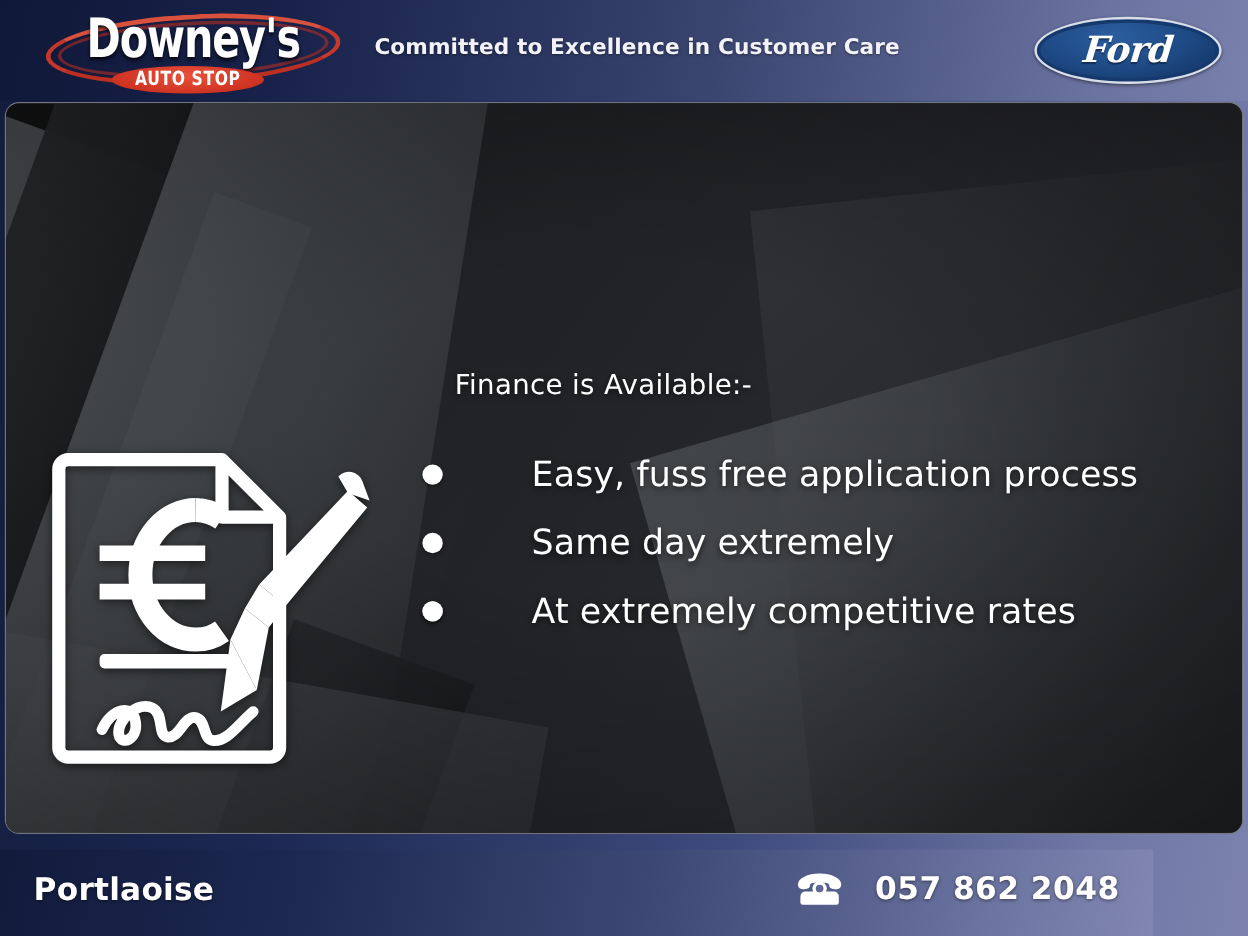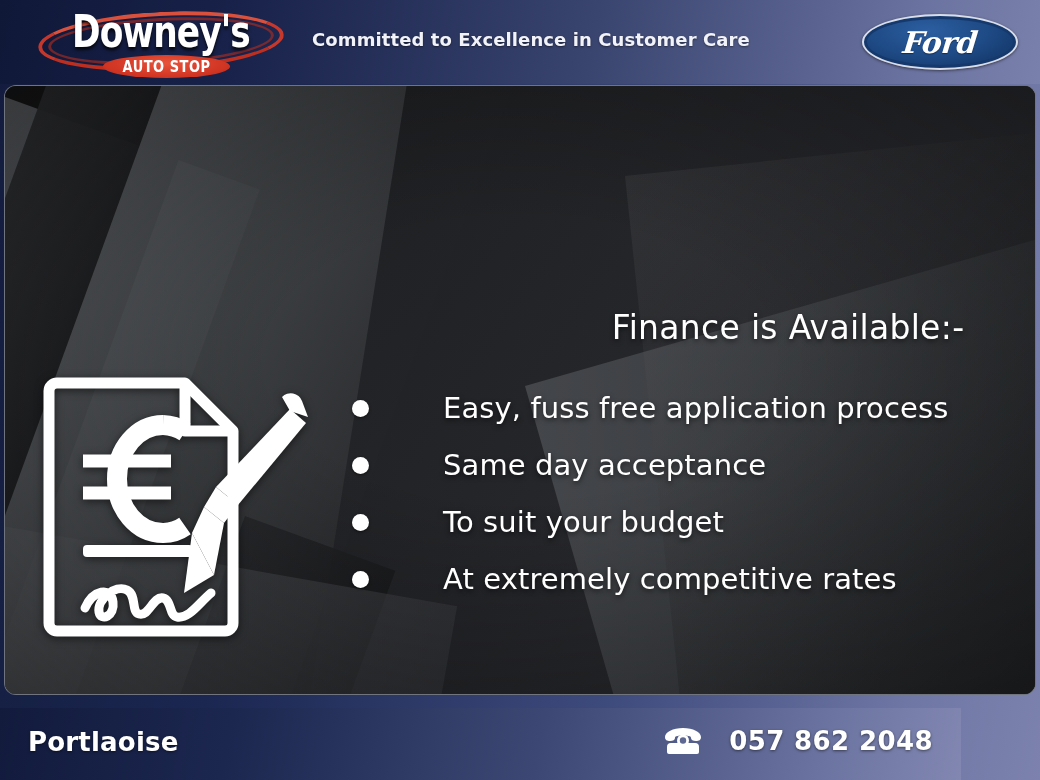--- a/index.html
+++ b/index.html
@@ -68,21 +68,21 @@
     font-weight: bold;
     font-size: 37px;
     letter-spacing: -1px;
     color: #ffffff;
     text-shadow: 0 2px 3px rgba(0,0,0,.75);
     transform: scaleY(1.22) scaleX(.93);
     transform-origin: center top;
   }
   .logo-pill {
     position: absolute;
-    left: 67px; top: 51px;
+    left: 57px; top: 51px;
     width: 127px; height: 23px;
     border-radius: 50%;
     background: radial-gradient(ellipse at 50% 35%, #e8523a 0%, #cf3322 70%, #a92516 100%);
     display: flex;
     align-items: center;
     justify-content: center;
   }
   .logo-pill span {
     font-family: "DejaVu Sans", sans-serif;
     font-weight: bold;
@@ -222,28 +222,27 @@
 
   
   #content {
     position: absolute;
     left: 374px; top: 222px;
     z-index: 4;
     color: #ffffff;
   }
   #finance-heading {
     font-family: "DejaVu Sans", sans-serif;
-    font-size: 33px;
+    font-size: 23px;
     font-weight: normal;
     letter-spacing: .3px;
     color: #ffffff;
     text-shadow: 0 2px 5px rgba(0,0,0,.6);
     margin: 0 0 40px 0;
     white-space: nowrap;
-    text-align: right;
   }
   #bullets { list-style: none; margin: 16px; padding: 0; }
   #bullets li {
     position: relative;
     margin: 0 0 15px 0;
     padding-left: 48px;
     font-family: "DejaVu Sans", sans-serif;
     font-size: 29px;
     line-height: 42px;
     letter-spacing: .1px;
@@ -360,25 +359,24 @@
 
     <div id="content">
       <div id="finance-heading">Finance is Available:-</div>
       <ul id="bullets">
         <li>
           <span class="dot"></span>
           <span>Easy, fuss free application process</span>
         </li>
         <li>
           <span class="dot"></span>
-          <span>Same day acceptance</span>
+          <span>Same day extremely</span>
         </li>
         <li>
           <span class="dot"></span>
-          <span>To suit your budget</span>
         </li>
         <li>
           <span class="dot"></span>
           <span>At extremely competitive rates</span>
         </li>
       </ul>
     </div>
   </div>
 
   <div id="footer">

